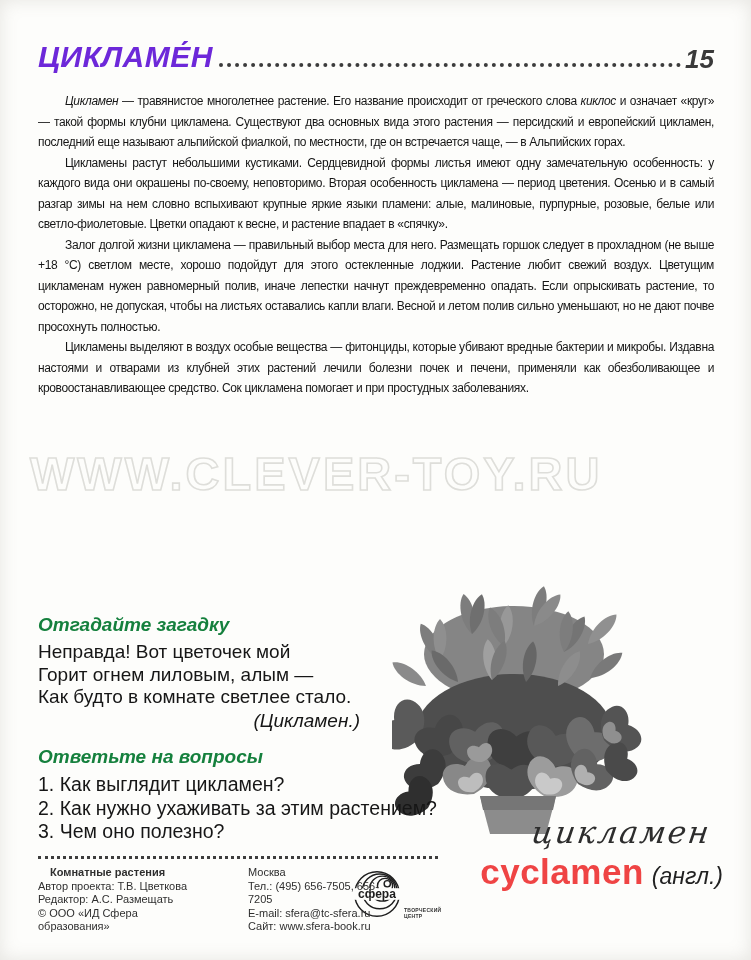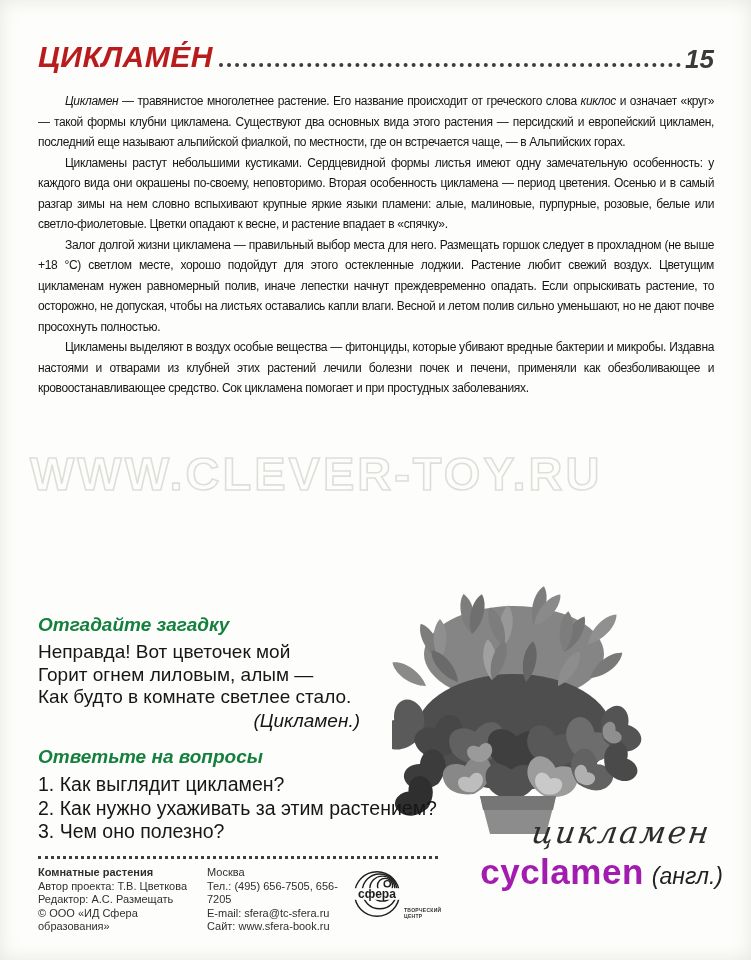--- a/index.html
+++ b/index.html
@@ -13,21 +13,21 @@
     color:#161616;
     box-shadow:inset 0 0 18px rgba(120,115,105,.18);
   }
   
   .header{
     position:absolute;left:38px;top:42px;width:676px;
     display:flex;align-items:flex-end;
   }
   .title{
     font-size:30px;font-weight:bold;font-style:italic;
-    letter-spacing:.5px;color:#b91c1c;line-height:1;white-space:nowrap;
+    letter-spacing:.5px;color:#6d28d9;line-height:1;white-space:nowrap;
   }
   .leader{
     flex:1;height:0;border-bottom:4px dotted #3c3c3c;
     margin:0 4px 5px 6px;
   }
   .pagenum{
     font-size:26px;font-weight:bold;font-style:italic;color:#3a3a3a;line-height:1;
   }
   
   .bodytext{
@@ -61,32 +61,32 @@
   .photo{position:absolute;left:392px;top:582px;width:252px;height:256px;z-index:0;}
   
   .cap-ru{
     position:absolute;right:40px;top:814px;z-index:1;
     font-family:"DejaVu Serif", serif;font-style:italic;
     font-size:31px;letter-spacing:2px;color:#2d2d2d;transform:skewX(-8deg);
   }
   .cap-en{
     position:absolute;right:28px;top:852px;z-index:1;text-align:right;white-space:nowrap;
   }
-  .cap-en .en{font-size:35px;font-weight:bold;letter-spacing:.5px;color:#a21caf;}
+  .cap-en .en{font-size:35px;font-weight:bold;letter-spacing:.5px;color:#ef4444;}
   .cap-en .note{font-size:23px;font-style:italic;color:#222;margin-left:8px;}
   
   .footer-sep{
     position:absolute;left:38px;top:856px;width:400px;height:0;
     border-top:3px dotted #3d3d3d;
   }
   .footer{position:absolute;left:38px;top:866px;width:400px;display:flex;z-index:1;
     font-size:11px;line-height:13.5px;color:#2f2f2f;}
   .fcol1{width:169px;}
-  .fcol2{width:146px;}
-  .fbold{font-weight:bold;}
+  .fcol2{width:146px;margin-left:41px;}
+  .fbold{font-weight:bold;margin-left:12px;}
   .flogo{position:absolute;left:352px;top:869px;display:flex;align-items:flex-end;}
   .flogo-tagline{
     font-size:5px;line-height:6px;color:#333;letter-spacing:.3px;
     text-transform:uppercase;margin-left:2px;font-weight:bold;
   }
 </style>
 </head>
 <body>
 
 <div class="page">

